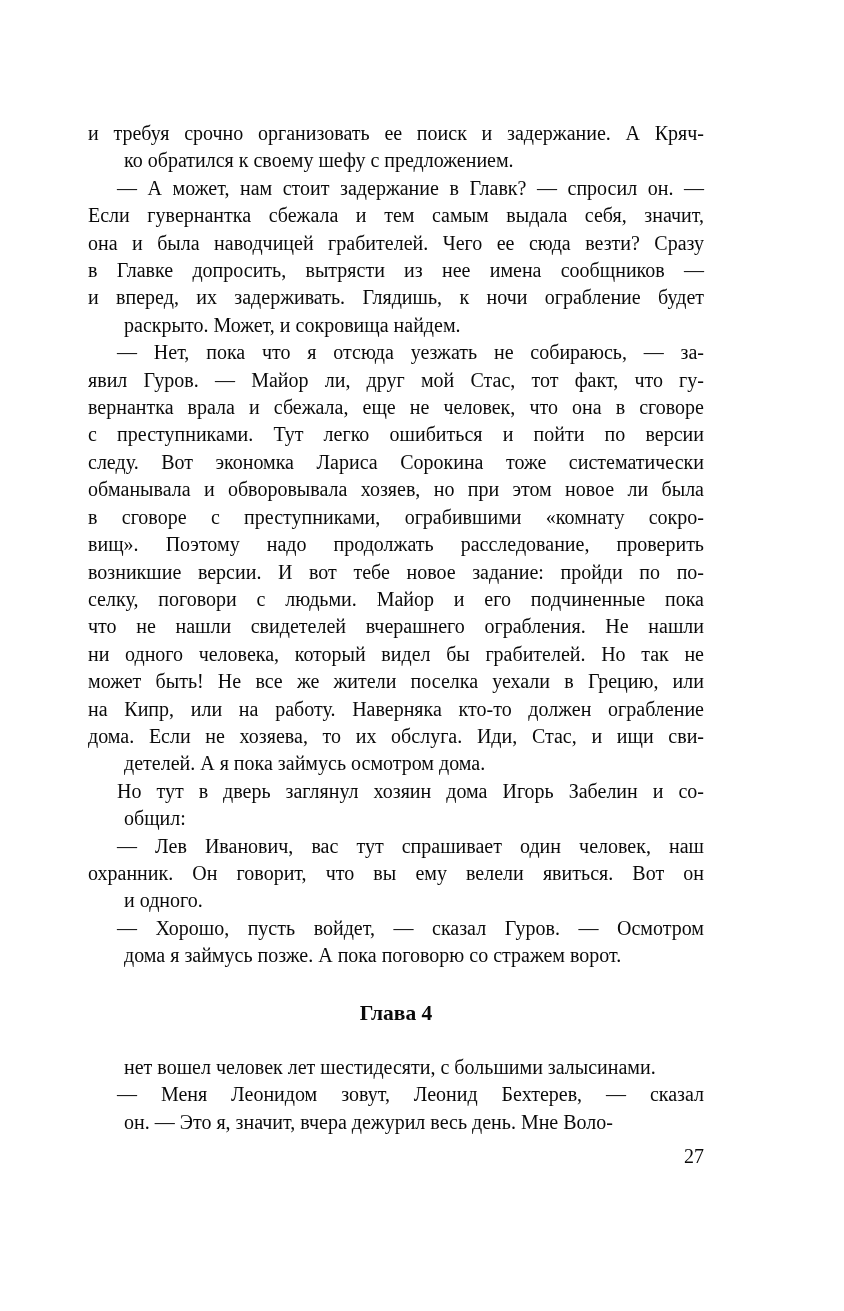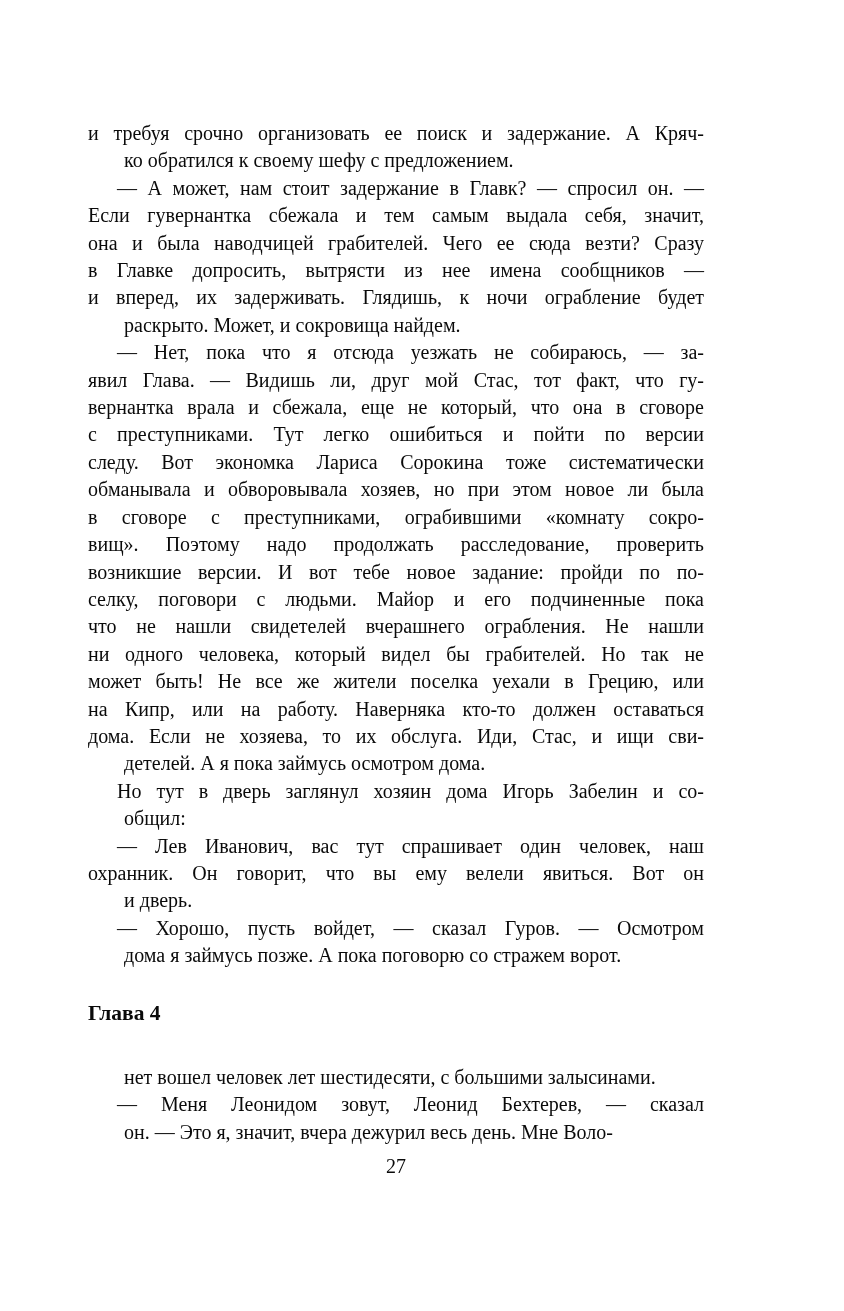--- a/index.html
+++ b/index.html
@@ -38,27 +38,28 @@
     margin-left: 36px;
     -moz-text-align-last: left;
   }
   .line.indent {
     text-indent: 29px;
   }
   .chapter-heading {
     font-weight: bold;
     font-size: 21.5px;
     line-height: 27.4px;
+    text-align: center;
     margin-top: 30px;
-    margin-bottom: 37px;
+    margin-bottom: 27px;
   }
   .page-number {
     font-size: 20px;
     line-height: 27.4px;
-    text-align: center;
+    text-align: right;
     margin-top: 7px;
   }
 </style>
 </head>
 <body>
 
 <div class="text-column">
   <div id="before-heading">
       <div class="paragraph">
         <div class="line">и требуя срочно организовать ее поиск и задержание. А Кряч-</div>
@@ -67,44 +68,44 @@
       <div class="paragraph">
         <div class="line indent">— А может, нам стоит задержание в Главк? — спросил он. —</div>
         <div class="line">Если гувернантка сбежала и тем самым выдала себя, значит,</div>
         <div class="line">она и была наводчицей грабителей. Чего ее сюда везти? Сразу</div>
         <div class="line">в Главке допросить, вытрясти из нее имена сообщников —</div>
         <div class="line">и вперед, их задерживать. Глядишь, к ночи ограбление будет</div>
         <div class="line para-last">раскрыто. Может, и сокровища найдем.</div>
       </div>
       <div class="paragraph">
         <div class="line indent">— Нет, пока что я отсюда уезжать не собираюсь, — за-</div>
-        <div class="line">явил Глава. — Видишь ли, друг мой Стас, тот факт, что гу-</div>
-        <div class="line">вернантка врала и сбежала, еще не который, что она в сговоре</div>
+        <div class="line">явил Гуров. — Майор ли, друг мой Стас, тот факт, что гу-</div>
+        <div class="line">вернантка врала и сбежала, еще не человек, что она в сговоре</div>
         <div class="line">с преступниками. Тут легко ошибиться и пойти по версии</div>
         <div class="line">следу. Вот экономка Лариса Сорокина тоже систематически</div>
         <div class="line">обманывала и обворовывала хозяев, но при этом новое ли была</div>
         <div class="line">в сговоре с преступниками, ограбившими «комнату сокро-</div>
         <div class="line">вищ». Поэтому надо продолжать расследование, проверить</div>
         <div class="line">возникшие версии. И вот тебе новое задание: пройди по по-</div>
         <div class="line">селку, поговори с людьми. Майор и его подчиненные пока</div>
         <div class="line">что не нашли свидетелей вчерашнего ограбления. Не нашли</div>
         <div class="line">ни одного человека, который видел бы грабителей. Но так не</div>
         <div class="line">может быть! Не все же жители поселка уехали в Грецию, или</div>
-        <div class="line">на Кипр, или на работу. Наверняка кто-то должен оставаться</div>
+        <div class="line">на Кипр, или на работу. Наверняка кто-то должен ограбление</div>
         <div class="line">дома. Если не хозяева, то их обслуга. Иди, Стас, и ищи сви-</div>
         <div class="line para-last">детелей. А я пока займусь осмотром дома.</div>
       </div>
       <div class="paragraph">
         <div class="line indent">Но тут в дверь заглянул хозяин дома Игорь Забелин и со-</div>
         <div class="line para-last">общил:</div>
       </div>
       <div class="paragraph">
         <div class="line indent">— Лев Иванович, вас тут спрашивает один человек, наш</div>
         <div class="line">охранник. Он говорит, что вы ему велели явиться. Вот он</div>
-        <div class="line para-last">и дверь.</div>
+        <div class="line para-last">и одного.</div>
       </div>
       <div class="paragraph">
         <div class="line indent">— Хорошо, пусть войдет, — сказал Гуров. — Осмотром</div>
         <div class="line para-last">дома я займусь позже. А пока поговорю со стражем ворот.</div>
       </div>
     </div>
   <div class="chapter-heading">Глава 4</div>
   <div id="after-heading">
       <div class="paragraph">
         <div class="line para-last">нет вошел человек лет шестидесяти, с большими залысинами.</div>

